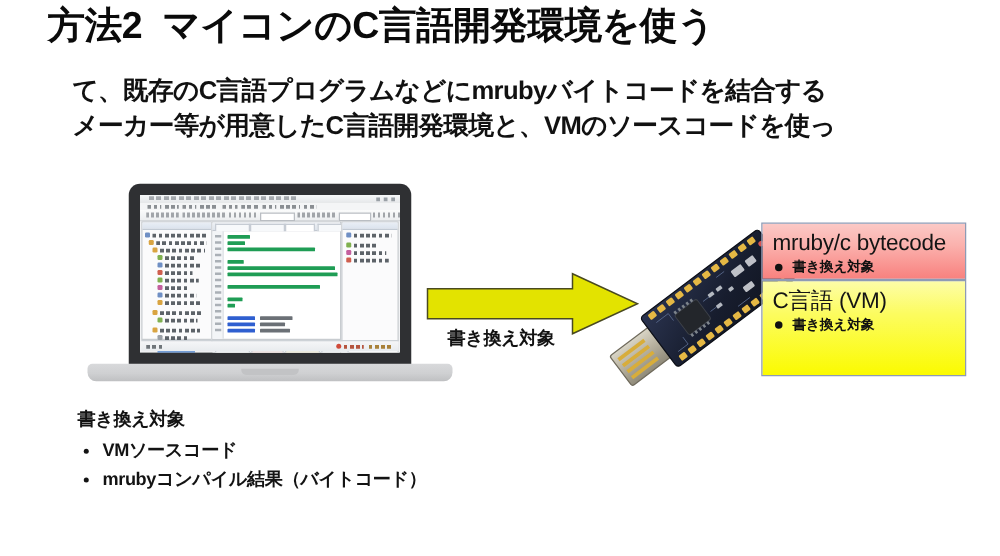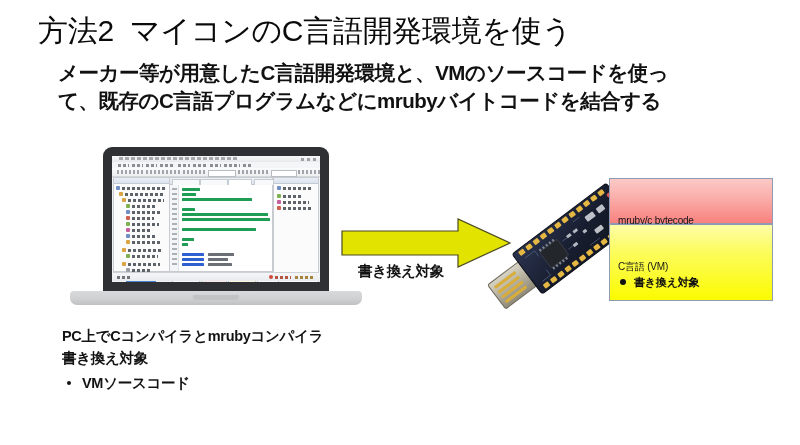--- a/index.html
+++ b/index.html
@@ -19,24 +19,24 @@
     width: 800px;
     height: 445px;
     overflow: hidden;
     background: #ffffff;
   }
 
   
   .slide-title {
     position: absolute;
     left: 38px;
-    top: 12px;
+    top: 2px;
     width: 700px;
     font-size: 30px;
-    font-weight: 400;
+    font-weight: 700;
     line-height: 1.25;
     letter-spacing: -0.3px;
     color: #0a0a0a;
     white-space: pre;
   }
 
   .slide-subtitle {
     position: absolute;
     left: 58px;
     top: 59px;
@@ -262,27 +262,26 @@
     top: 178px;
     height: 46px;
     background: linear-gradient(180deg,#fbc9c6 0%, #fbb2ae 38%, #f8817e 100%);
   }
   .callout.yellow {
     top: 224px;
     height: 77px;
     background: linear-gradient(180deg,#fdfda8 0%, #fcfc5f 35%, #fbfb00 100%);
   }
   .callout-title {
-    font-size: 10px;
+    font-size: 18px;
     font-weight: 400;
     line-height: 1.25;
     color: #141414;
     letter-spacing: -0.2px;
     white-space: pre;
-    margin-top: 32px;
   }
   .callout ul {
     list-style: none;
     margin: 1px 0 0 0;
     padding: 0;
   }
   .callout li {
     position: relative;
     padding-left: 16px;
     font-size: 11px;
@@ -335,22 +334,22 @@
   }
 </style>
 </head>
 <body>
 
 <div id="slide">
 
   <div class="slide-title">方法2  マイコンのC言語開発環境を使う</div>
 
   <div class="slide-subtitle">
+    <span class="sub-line">て、既存のC言語プログラムなどにmrubyバイトコードを結合する</span>
     <span class="sub-line">メーカー等が用意したC言語開発環境と、VMのソースコードを使っ</span>
-    <span class="sub-line">て、既存のC言語プログラムなどにmrubyバイトコードを結合する</span>
   </div>
 
   <div class="laptop">
     <div class="laptop-lid">
       <div class="laptop-screen">
         <div class="ide">
 
           <div class="ide-title">
             <div class="tt"></div>
             <div class="wbtn" style="right:16px"></div>
@@ -660,20 +659,20 @@
   </div>
 
   <div class="callout yellow">
     <div class="callout-title">C言語 (VM)</div>
     <ul>
       <li>書き換え対象</li>
     </ul>
   </div>
 
   <div class="pc-notes">
-    <span class="pn-line">PC上でCコンパイラとmrubyコンパイラ</span>
     <span class="pn-line">書き換え対象</span>
     <ul>
       <li>VMソースコード</li>
+      <li>mrubyコンパイル結果（バイトコード）</li>
     </ul>
   </div>
 
 </div>
 
 </body></html>

